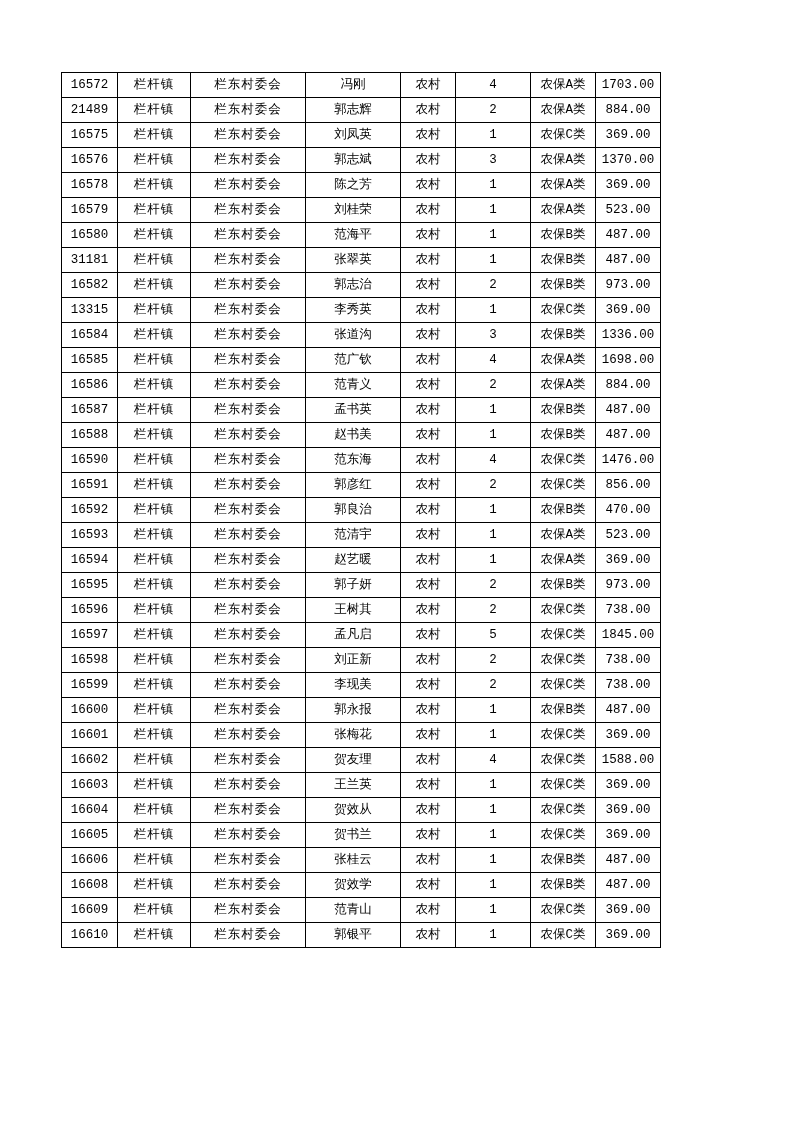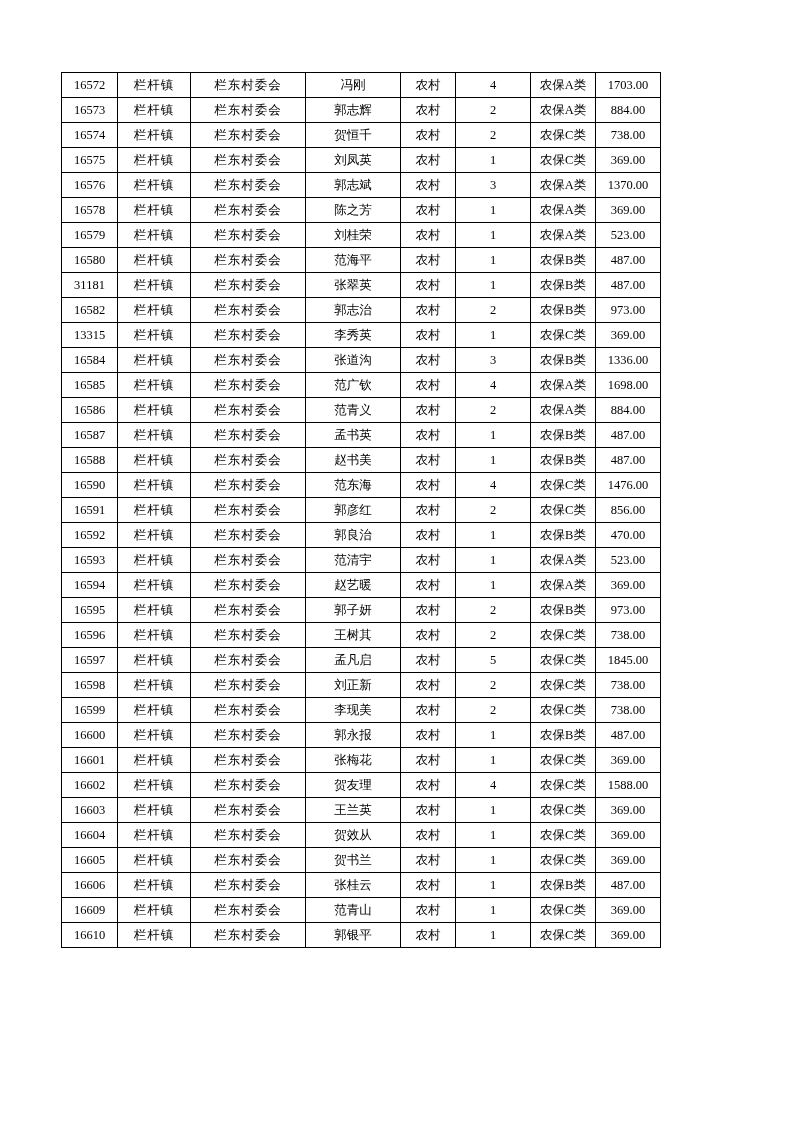--- a/index.html
+++ b/index.html
@@ -6,21 +6,21 @@
     margin: 0;
     padding: 0;
     background: #ffffff;
   }
   .page {
     position: relative;
     width: 793px;
     height: 952px;
     background: #ffffff;
     overflow: hidden;
-    font-family: Liberation Serif, serif;
+    font-family: Liberation Mono, monospace;
     color: #000000;
   }
   table.data-table {
     position: absolute;
     left: 61px;
     top: 72px;
     border-collapse: collapse;
     table-layout: fixed;
   }
   table.data-table td {
@@ -58,325 +58,315 @@
     <td class="c-town">栏杆镇</td>
     <td class="c-village">栏东村委会</td>
     <td class="c-name">冯刚</td>
     <td class="c-type">农村</td>
     <td class="c-count">4</td>
     <td class="c-category">农保A类</td>
     <td class="c-amount">1703.00</td>
   </tr>
 
   <tr>
-    <td class="c-id">16573</td>
+    <td class="c-id">21489</td>
     <td class="c-town">栏杆镇</td>
     <td class="c-village">栏东村委会</td>
     <td class="c-name">郭志辉</td>
     <td class="c-type">农村</td>
     <td class="c-count">2</td>
     <td class="c-category">农保A类</td>
     <td class="c-amount">884.00</td>
   </tr>
 
-  <tr>
-    <td class="c-id">16574</td>
-    <td class="c-town">栏杆镇</td>
-    <td class="c-village">栏东村委会</td>
-    <td class="c-name">贺恒千</td>
+
+  <tr>
+    <td class="c-id">16575</td>
+    <td class="c-town">栏杆镇</td>
+    <td class="c-village">栏东村委会</td>
+    <td class="c-name">刘凤英</td>
+    <td class="c-type">农村</td>
+    <td class="c-count">1</td>
+    <td class="c-category">农保C类</td>
+    <td class="c-amount">369.00</td>
+  </tr>
+
+  <tr>
+    <td class="c-id">16576</td>
+    <td class="c-town">栏杆镇</td>
+    <td class="c-village">栏东村委会</td>
+    <td class="c-name">郭志斌</td>
+    <td class="c-type">农村</td>
+    <td class="c-count">3</td>
+    <td class="c-category">农保A类</td>
+    <td class="c-amount">1370.00</td>
+  </tr>
+
+
+  <tr>
+    <td class="c-id">16578</td>
+    <td class="c-town">栏杆镇</td>
+    <td class="c-village">栏东村委会</td>
+    <td class="c-name">陈之芳</td>
+    <td class="c-type">农村</td>
+    <td class="c-count">1</td>
+    <td class="c-category">农保A类</td>
+    <td class="c-amount">369.00</td>
+  </tr>
+
+  <tr>
+    <td class="c-id">16579</td>
+    <td class="c-town">栏杆镇</td>
+    <td class="c-village">栏东村委会</td>
+    <td class="c-name">刘桂荣</td>
+    <td class="c-type">农村</td>
+    <td class="c-count">1</td>
+    <td class="c-category">农保A类</td>
+    <td class="c-amount">523.00</td>
+  </tr>
+
+  <tr>
+    <td class="c-id">16580</td>
+    <td class="c-town">栏杆镇</td>
+    <td class="c-village">栏东村委会</td>
+    <td class="c-name">范海平</td>
+    <td class="c-type">农村</td>
+    <td class="c-count">1</td>
+    <td class="c-category">农保B类</td>
+    <td class="c-amount">487.00</td>
+  </tr>
+
+  <tr>
+    <td class="c-id">31181</td>
+    <td class="c-town">栏杆镇</td>
+    <td class="c-village">栏东村委会</td>
+    <td class="c-name">张翠英</td>
+    <td class="c-type">农村</td>
+    <td class="c-count">1</td>
+    <td class="c-category">农保B类</td>
+    <td class="c-amount">487.00</td>
+  </tr>
+
+  <tr>
+    <td class="c-id">16582</td>
+    <td class="c-town">栏杆镇</td>
+    <td class="c-village">栏东村委会</td>
+    <td class="c-name">郭志治</td>
+    <td class="c-type">农村</td>
+    <td class="c-count">2</td>
+    <td class="c-category">农保B类</td>
+    <td class="c-amount">973.00</td>
+  </tr>
+
+  <tr>
+    <td class="c-id">13315</td>
+    <td class="c-town">栏杆镇</td>
+    <td class="c-village">栏东村委会</td>
+    <td class="c-name">李秀英</td>
+    <td class="c-type">农村</td>
+    <td class="c-count">1</td>
+    <td class="c-category">农保C类</td>
+    <td class="c-amount">369.00</td>
+  </tr>
+
+  <tr>
+    <td class="c-id">16584</td>
+    <td class="c-town">栏杆镇</td>
+    <td class="c-village">栏东村委会</td>
+    <td class="c-name">张道沟</td>
+    <td class="c-type">农村</td>
+    <td class="c-count">3</td>
+    <td class="c-category">农保B类</td>
+    <td class="c-amount">1336.00</td>
+  </tr>
+
+  <tr>
+    <td class="c-id">16585</td>
+    <td class="c-town">栏杆镇</td>
+    <td class="c-village">栏东村委会</td>
+    <td class="c-name">范广钦</td>
+    <td class="c-type">农村</td>
+    <td class="c-count">4</td>
+    <td class="c-category">农保A类</td>
+    <td class="c-amount">1698.00</td>
+  </tr>
+
+  <tr>
+    <td class="c-id">16586</td>
+    <td class="c-town">栏杆镇</td>
+    <td class="c-village">栏东村委会</td>
+    <td class="c-name">范青义</td>
+    <td class="c-type">农村</td>
+    <td class="c-count">2</td>
+    <td class="c-category">农保A类</td>
+    <td class="c-amount">884.00</td>
+  </tr>
+
+  <tr>
+    <td class="c-id">16587</td>
+    <td class="c-town">栏杆镇</td>
+    <td class="c-village">栏东村委会</td>
+    <td class="c-name">孟书英</td>
+    <td class="c-type">农村</td>
+    <td class="c-count">1</td>
+    <td class="c-category">农保B类</td>
+    <td class="c-amount">487.00</td>
+  </tr>
+
+  <tr>
+    <td class="c-id">16588</td>
+    <td class="c-town">栏杆镇</td>
+    <td class="c-village">栏东村委会</td>
+    <td class="c-name">赵书美</td>
+    <td class="c-type">农村</td>
+    <td class="c-count">1</td>
+    <td class="c-category">农保B类</td>
+    <td class="c-amount">487.00</td>
+  </tr>
+
+
+  <tr>
+    <td class="c-id">16590</td>
+    <td class="c-town">栏杆镇</td>
+    <td class="c-village">栏东村委会</td>
+    <td class="c-name">范东海</td>
+    <td class="c-type">农村</td>
+    <td class="c-count">4</td>
+    <td class="c-category">农保C类</td>
+    <td class="c-amount">1476.00</td>
+  </tr>
+
+  <tr>
+    <td class="c-id">16591</td>
+    <td class="c-town">栏杆镇</td>
+    <td class="c-village">栏东村委会</td>
+    <td class="c-name">郭彦红</td>
+    <td class="c-type">农村</td>
+    <td class="c-count">2</td>
+    <td class="c-category">农保C类</td>
+    <td class="c-amount">856.00</td>
+  </tr>
+
+  <tr>
+    <td class="c-id">16592</td>
+    <td class="c-town">栏杆镇</td>
+    <td class="c-village">栏东村委会</td>
+    <td class="c-name">郭良治</td>
+    <td class="c-type">农村</td>
+    <td class="c-count">1</td>
+    <td class="c-category">农保B类</td>
+    <td class="c-amount">470.00</td>
+  </tr>
+
+  <tr>
+    <td class="c-id">16593</td>
+    <td class="c-town">栏杆镇</td>
+    <td class="c-village">栏东村委会</td>
+    <td class="c-name">范清宇</td>
+    <td class="c-type">农村</td>
+    <td class="c-count">1</td>
+    <td class="c-category">农保A类</td>
+    <td class="c-amount">523.00</td>
+  </tr>
+
+  <tr>
+    <td class="c-id">16594</td>
+    <td class="c-town">栏杆镇</td>
+    <td class="c-village">栏东村委会</td>
+    <td class="c-name">赵艺暖</td>
+    <td class="c-type">农村</td>
+    <td class="c-count">1</td>
+    <td class="c-category">农保A类</td>
+    <td class="c-amount">369.00</td>
+  </tr>
+
+  <tr>
+    <td class="c-id">16595</td>
+    <td class="c-town">栏杆镇</td>
+    <td class="c-village">栏东村委会</td>
+    <td class="c-name">郭子妍</td>
+    <td class="c-type">农村</td>
+    <td class="c-count">2</td>
+    <td class="c-category">农保B类</td>
+    <td class="c-amount">973.00</td>
+  </tr>
+
+  <tr>
+    <td class="c-id">16596</td>
+    <td class="c-town">栏杆镇</td>
+    <td class="c-village">栏东村委会</td>
+    <td class="c-name">王树其</td>
     <td class="c-type">农村</td>
     <td class="c-count">2</td>
     <td class="c-category">农保C类</td>
     <td class="c-amount">738.00</td>
   </tr>
 
   <tr>
-    <td class="c-id">16575</td>
-    <td class="c-town">栏杆镇</td>
-    <td class="c-village">栏东村委会</td>
-    <td class="c-name">刘凤英</td>
-    <td class="c-type">农村</td>
-    <td class="c-count">1</td>
-    <td class="c-category">农保C类</td>
-    <td class="c-amount">369.00</td>
-  </tr>
-
-  <tr>
-    <td class="c-id">16576</td>
-    <td class="c-town">栏杆镇</td>
-    <td class="c-village">栏东村委会</td>
-    <td class="c-name">郭志斌</td>
-    <td class="c-type">农村</td>
-    <td class="c-count">3</td>
-    <td class="c-category">农保A类</td>
-    <td class="c-amount">1370.00</td>
-  </tr>
-
-
-  <tr>
-    <td class="c-id">16578</td>
-    <td class="c-town">栏杆镇</td>
-    <td class="c-village">栏东村委会</td>
-    <td class="c-name">陈之芳</td>
-    <td class="c-type">农村</td>
-    <td class="c-count">1</td>
-    <td class="c-category">农保A类</td>
-    <td class="c-amount">369.00</td>
-  </tr>
-
-  <tr>
-    <td class="c-id">16579</td>
-    <td class="c-town">栏杆镇</td>
-    <td class="c-village">栏东村委会</td>
-    <td class="c-name">刘桂荣</td>
-    <td class="c-type">农村</td>
-    <td class="c-count">1</td>
-    <td class="c-category">农保A类</td>
-    <td class="c-amount">523.00</td>
-  </tr>
-
-  <tr>
-    <td class="c-id">16580</td>
-    <td class="c-town">栏杆镇</td>
-    <td class="c-village">栏东村委会</td>
-    <td class="c-name">范海平</td>
-    <td class="c-type">农村</td>
-    <td class="c-count">1</td>
-    <td class="c-category">农保B类</td>
-    <td class="c-amount">487.00</td>
-  </tr>
-
-  <tr>
-    <td class="c-id">31181</td>
-    <td class="c-town">栏杆镇</td>
-    <td class="c-village">栏东村委会</td>
-    <td class="c-name">张翠英</td>
-    <td class="c-type">农村</td>
-    <td class="c-count">1</td>
-    <td class="c-category">农保B类</td>
-    <td class="c-amount">487.00</td>
-  </tr>
-
-  <tr>
-    <td class="c-id">16582</td>
-    <td class="c-town">栏杆镇</td>
-    <td class="c-village">栏东村委会</td>
-    <td class="c-name">郭志治</td>
-    <td class="c-type">农村</td>
-    <td class="c-count">2</td>
-    <td class="c-category">农保B类</td>
-    <td class="c-amount">973.00</td>
-  </tr>
-
-  <tr>
-    <td class="c-id">13315</td>
-    <td class="c-town">栏杆镇</td>
-    <td class="c-village">栏东村委会</td>
-    <td class="c-name">李秀英</td>
-    <td class="c-type">农村</td>
-    <td class="c-count">1</td>
-    <td class="c-category">农保C类</td>
-    <td class="c-amount">369.00</td>
-  </tr>
-
-  <tr>
-    <td class="c-id">16584</td>
-    <td class="c-town">栏杆镇</td>
-    <td class="c-village">栏东村委会</td>
-    <td class="c-name">张道沟</td>
-    <td class="c-type">农村</td>
-    <td class="c-count">3</td>
-    <td class="c-category">农保B类</td>
-    <td class="c-amount">1336.00</td>
-  </tr>
-
-  <tr>
-    <td class="c-id">16585</td>
-    <td class="c-town">栏杆镇</td>
-    <td class="c-village">栏东村委会</td>
-    <td class="c-name">范广钦</td>
+    <td class="c-id">16597</td>
+    <td class="c-town">栏杆镇</td>
+    <td class="c-village">栏东村委会</td>
+    <td class="c-name">孟凡启</td>
+    <td class="c-type">农村</td>
+    <td class="c-count">5</td>
+    <td class="c-category">农保C类</td>
+    <td class="c-amount">1845.00</td>
+  </tr>
+
+  <tr>
+    <td class="c-id">16598</td>
+    <td class="c-town">栏杆镇</td>
+    <td class="c-village">栏东村委会</td>
+    <td class="c-name">刘正新</td>
+    <td class="c-type">农村</td>
+    <td class="c-count">2</td>
+    <td class="c-category">农保C类</td>
+    <td class="c-amount">738.00</td>
+  </tr>
+
+  <tr>
+    <td class="c-id">16599</td>
+    <td class="c-town">栏杆镇</td>
+    <td class="c-village">栏东村委会</td>
+    <td class="c-name">李现美</td>
+    <td class="c-type">农村</td>
+    <td class="c-count">2</td>
+    <td class="c-category">农保C类</td>
+    <td class="c-amount">738.00</td>
+  </tr>
+
+  <tr>
+    <td class="c-id">16600</td>
+    <td class="c-town">栏杆镇</td>
+    <td class="c-village">栏东村委会</td>
+    <td class="c-name">郭永报</td>
+    <td class="c-type">农村</td>
+    <td class="c-count">1</td>
+    <td class="c-category">农保B类</td>
+    <td class="c-amount">487.00</td>
+  </tr>
+
+  <tr>
+    <td class="c-id">16601</td>
+    <td class="c-town">栏杆镇</td>
+    <td class="c-village">栏东村委会</td>
+    <td class="c-name">张梅花</td>
+    <td class="c-type">农村</td>
+    <td class="c-count">1</td>
+    <td class="c-category">农保C类</td>
+    <td class="c-amount">369.00</td>
+  </tr>
+
+  <tr>
+    <td class="c-id">16602</td>
+    <td class="c-town">栏杆镇</td>
+    <td class="c-village">栏东村委会</td>
+    <td class="c-name">贺友理</td>
     <td class="c-type">农村</td>
     <td class="c-count">4</td>
-    <td class="c-category">农保A类</td>
-    <td class="c-amount">1698.00</td>
-  </tr>
-
-  <tr>
-    <td class="c-id">16586</td>
-    <td class="c-town">栏杆镇</td>
-    <td class="c-village">栏东村委会</td>
-    <td class="c-name">范青义</td>
-    <td class="c-type">农村</td>
-    <td class="c-count">2</td>
-    <td class="c-category">农保A类</td>
-    <td class="c-amount">884.00</td>
-  </tr>
-
-  <tr>
-    <td class="c-id">16587</td>
-    <td class="c-town">栏杆镇</td>
-    <td class="c-village">栏东村委会</td>
-    <td class="c-name">孟书英</td>
-    <td class="c-type">农村</td>
-    <td class="c-count">1</td>
-    <td class="c-category">农保B类</td>
-    <td class="c-amount">487.00</td>
-  </tr>
-
-  <tr>
-    <td class="c-id">16588</td>
-    <td class="c-town">栏杆镇</td>
-    <td class="c-village">栏东村委会</td>
-    <td class="c-name">赵书美</td>
-    <td class="c-type">农村</td>
-    <td class="c-count">1</td>
-    <td class="c-category">农保B类</td>
-    <td class="c-amount">487.00</td>
-  </tr>
-
-
-  <tr>
-    <td class="c-id">16590</td>
-    <td class="c-town">栏杆镇</td>
-    <td class="c-village">栏东村委会</td>
-    <td class="c-name">范东海</td>
-    <td class="c-type">农村</td>
-    <td class="c-count">4</td>
-    <td class="c-category">农保C类</td>
-    <td class="c-amount">1476.00</td>
-  </tr>
-
-  <tr>
-    <td class="c-id">16591</td>
-    <td class="c-town">栏杆镇</td>
-    <td class="c-village">栏东村委会</td>
-    <td class="c-name">郭彦红</td>
-    <td class="c-type">农村</td>
-    <td class="c-count">2</td>
-    <td class="c-category">农保C类</td>
-    <td class="c-amount">856.00</td>
-  </tr>
-
-  <tr>
-    <td class="c-id">16592</td>
-    <td class="c-town">栏杆镇</td>
-    <td class="c-village">栏东村委会</td>
-    <td class="c-name">郭良治</td>
-    <td class="c-type">农村</td>
-    <td class="c-count">1</td>
-    <td class="c-category">农保B类</td>
-    <td class="c-amount">470.00</td>
-  </tr>
-
-  <tr>
-    <td class="c-id">16593</td>
-    <td class="c-town">栏杆镇</td>
-    <td class="c-village">栏东村委会</td>
-    <td class="c-name">范清宇</td>
-    <td class="c-type">农村</td>
-    <td class="c-count">1</td>
-    <td class="c-category">农保A类</td>
-    <td class="c-amount">523.00</td>
-  </tr>
-
-  <tr>
-    <td class="c-id">16594</td>
-    <td class="c-town">栏杆镇</td>
-    <td class="c-village">栏东村委会</td>
-    <td class="c-name">赵艺暖</td>
-    <td class="c-type">农村</td>
-    <td class="c-count">1</td>
-    <td class="c-category">农保A类</td>
-    <td class="c-amount">369.00</td>
-  </tr>
-
-  <tr>
-    <td class="c-id">16595</td>
-    <td class="c-town">栏杆镇</td>
-    <td class="c-village">栏东村委会</td>
-    <td class="c-name">郭子妍</td>
-    <td class="c-type">农村</td>
-    <td class="c-count">2</td>
-    <td class="c-category">农保B类</td>
-    <td class="c-amount">973.00</td>
-  </tr>
-
-  <tr>
-    <td class="c-id">16596</td>
-    <td class="c-town">栏杆镇</td>
-    <td class="c-village">栏东村委会</td>
-    <td class="c-name">王树其</td>
-    <td class="c-type">农村</td>
-    <td class="c-count">2</td>
-    <td class="c-category">农保C类</td>
-    <td class="c-amount">738.00</td>
-  </tr>
-
-  <tr>
-    <td class="c-id">16597</td>
-    <td class="c-town">栏杆镇</td>
-    <td class="c-village">栏东村委会</td>
-    <td class="c-name">孟凡启</td>
-    <td class="c-type">农村</td>
-    <td class="c-count">5</td>
-    <td class="c-category">农保C类</td>
-    <td class="c-amount">1845.00</td>
-  </tr>
-
-  <tr>
-    <td class="c-id">16598</td>
-    <td class="c-town">栏杆镇</td>
-    <td class="c-village">栏东村委会</td>
-    <td class="c-name">刘正新</td>
-    <td class="c-type">农村</td>
-    <td class="c-count">2</td>
-    <td class="c-category">农保C类</td>
-    <td class="c-amount">738.00</td>
-  </tr>
-
-  <tr>
-    <td class="c-id">16599</td>
-    <td class="c-town">栏杆镇</td>
-    <td class="c-village">栏东村委会</td>
-    <td class="c-name">李现美</td>
-    <td class="c-type">农村</td>
-    <td class="c-count">2</td>
-    <td class="c-category">农保C类</td>
-    <td class="c-amount">738.00</td>
-  </tr>
-
-  <tr>
-    <td class="c-id">16600</td>
-    <td class="c-town">栏杆镇</td>
-    <td class="c-village">栏东村委会</td>
-    <td class="c-name">郭永报</td>
-    <td class="c-type">农村</td>
-    <td class="c-count">1</td>
-    <td class="c-category">农保B类</td>
-    <td class="c-amount">487.00</td>
-  </tr>
-
-  <tr>
-    <td class="c-id">16601</td>
-    <td class="c-town">栏杆镇</td>
-    <td class="c-village">栏东村委会</td>
-    <td class="c-name">张梅花</td>
-    <td class="c-type">农村</td>
-    <td class="c-count">1</td>
-    <td class="c-category">农保C类</td>
-    <td class="c-amount">369.00</td>
-  </tr>
-
-  <tr>
-    <td class="c-id">16602</td>
-    <td class="c-town">栏杆镇</td>
-    <td class="c-village">栏东村委会</td>
-    <td class="c-name">贺友理</td>
-    <td class="c-type">农村</td>
-    <td class="c-count">4</td>
     <td class="c-category">农保C类</td>
     <td class="c-amount">1588.00</td>
   </tr>
 
   <tr>
     <td class="c-id">16603</td>
     <td class="c-town">栏杆镇</td>
     <td class="c-village">栏东村委会</td>
     <td class="c-name">王兰英</td>
     <td class="c-type">农村</td>
@@ -412,20 +402,30 @@
     <td class="c-town">栏杆镇</td>
     <td class="c-village">栏东村委会</td>
     <td class="c-name">张桂云</td>
     <td class="c-type">农村</td>
     <td class="c-count">1</td>
     <td class="c-category">农保B类</td>
     <td class="c-amount">487.00</td>
   </tr>
 
 
+  <tr>
+    <td class="c-id">16608</td>
+    <td class="c-town">栏杆镇</td>
+    <td class="c-village">栏东村委会</td>
+    <td class="c-name">贺效学</td>
+    <td class="c-type">农村</td>
+    <td class="c-count">1</td>
+    <td class="c-category">农保B类</td>
+    <td class="c-amount">487.00</td>
+  </tr>
 
   <tr>
     <td class="c-id">16609</td>
     <td class="c-town">栏杆镇</td>
     <td class="c-village">栏东村委会</td>
     <td class="c-name">范青山</td>
     <td class="c-type">农村</td>
     <td class="c-count">1</td>
     <td class="c-category">农保C类</td>
     <td class="c-amount">369.00</td>

